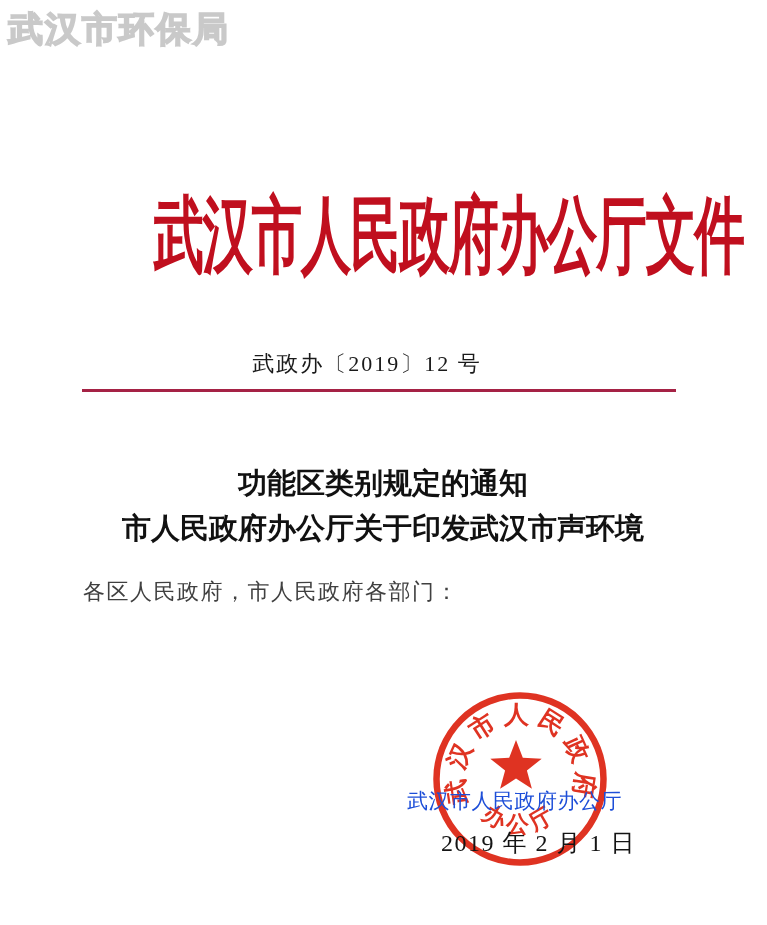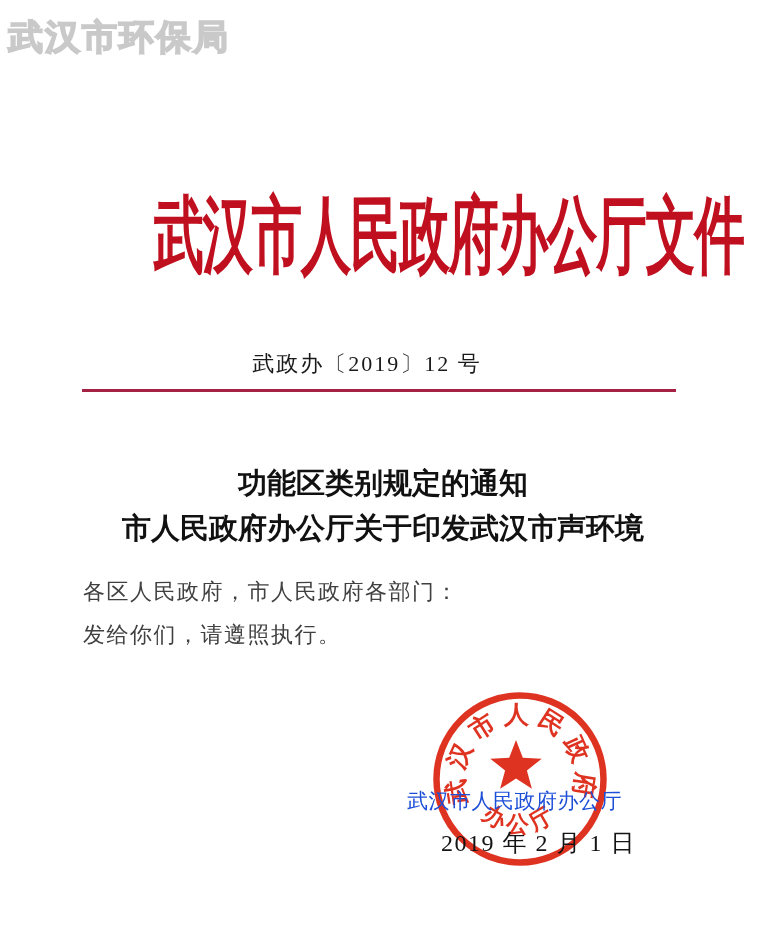--- a/index.html
+++ b/index.html
@@ -9,21 +9,21 @@
     height: 925px;
     background: #ffffff;
     overflow: hidden;
     font-family: "Liberation Serif", "DejaVu Serif", serif;
   }
 
   
   .watermark {
     position: absolute;
     left: 8px;
-    top: 14px;
+    top: 6px;
     font-family: "DejaVu Sans", "Liberation Sans", sans-serif;
     font-weight: bold;
     font-size: 35px;
     letter-spacing: 2px;
     color: #ffffff;
     -webkit-text-stroke: 1.6px #c9c9c9;
     white-space: nowrap;
   }
 
   
@@ -134,21 +134,20 @@
 
   <div class="red-line"></div>
 
   <div class="notice-title">
     <div>功能区类别规定的通知</div>
     <div>市人民政府办公厅关于印发武汉市声环境</div>
   </div>
 
   <div class="body-text">
     <p>各区人民政府，市人民政府各部门：</p>
-    <p>发给你们，请遵照执行。</p>
   </div>
 
   <svg class="seal" viewBox="0 0 180 180" xmlns="http://www.w3.org/2000/svg">
     <defs>
       <path id="sealArcTop" d="M 39.3 112.7 A 56 56 0 1 1 140.7 112.7" fill="none"></path>
       <path id="sealArcBottom" d="M 52.5 126.5 A 53 53 0 0 0 127.5 126.5" fill="none"></path>
     </defs>
     <circle cx="90" cy="89" r="83.5" fill="none" stroke="#de2b1a" stroke-width="6.5"></circle>
     <polygon points="86,50 92.8,67.7 111.7,68.7 96.9,80.6 101.9,98.8 86,88.5 70.1,98.8 75.1,80.6 60.3,68.7 79.2,67.7" fill="#de2b1a"></polygon>
     <text font-size="25" font-weight="bold" fill="#de2b1a" letter-spacing="7" font-family="Liberation Serif, DejaVu Serif, serif">

